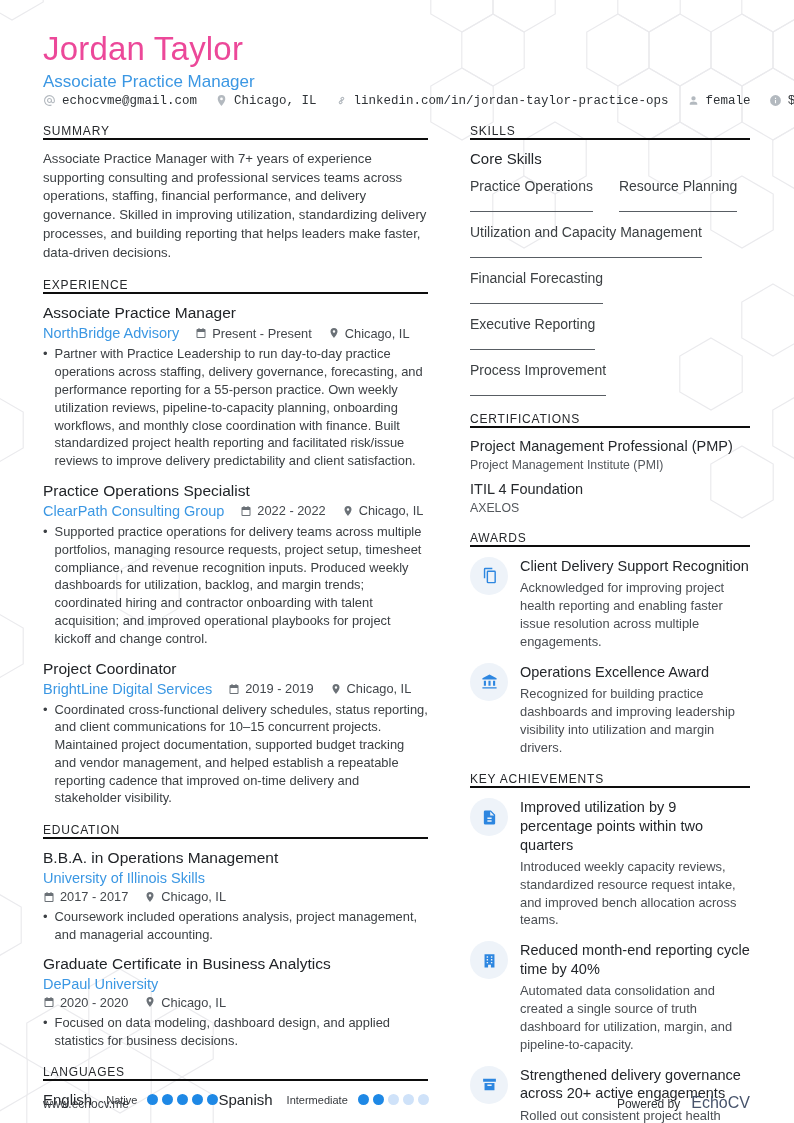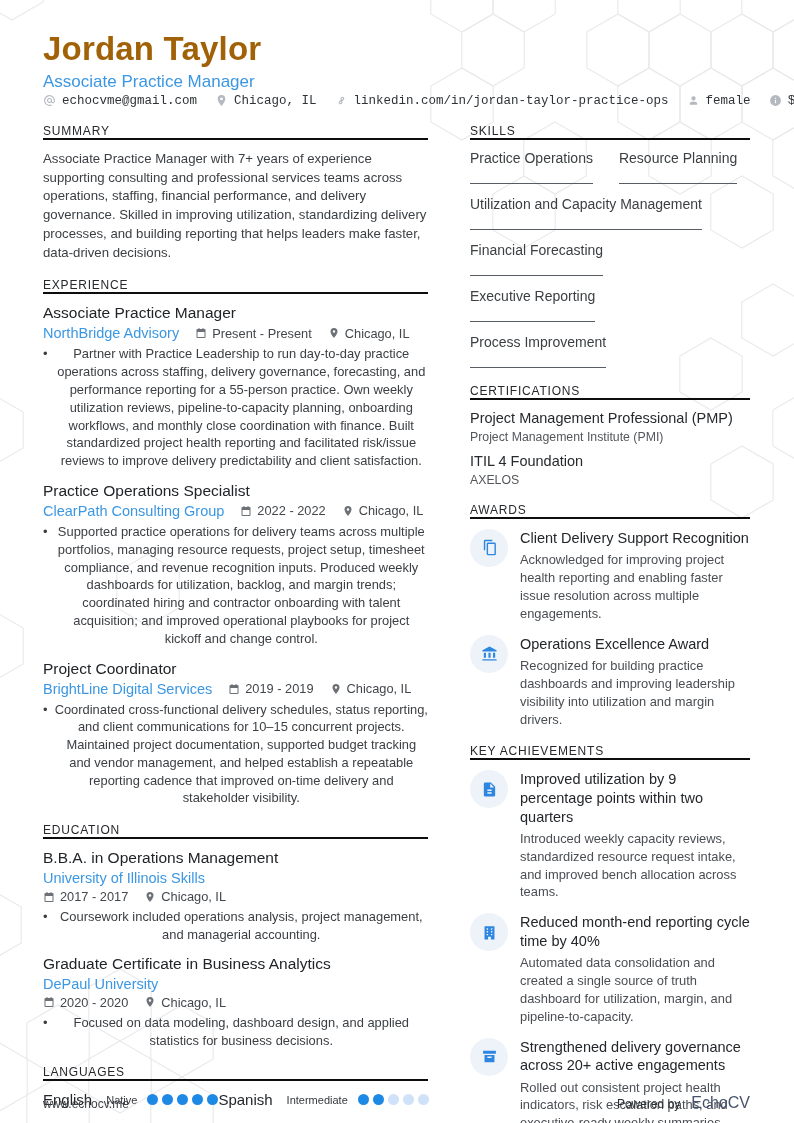--- a/index.html
+++ b/index.html
@@ -6,21 +6,21 @@
   body{
     width:794px;height:1123px;position:relative;overflow:hidden;
     background:#ffffff;color:#333;
     font-family:"Liberation Sans","DejaVu Sans",sans-serif;
     -webkit-font-smoothing:antialiased;
   }
   .hex-bg{position:absolute;inset:0;z-index:0;pointer-events:none;}
   .page{position:relative;z-index:1;padding:30px 44px 0 43px;}
 
   
-  .name{font-size:33px;font-weight:700;color:#a16207;letter-spacing:.2px;line-height:1.15;}
+  .name{font-size:33px;font-weight:400;color:#ec4899;letter-spacing:.2px;line-height:1.15;}
   .job-title{font-size:17px;color:#3b97e3;margin-top:4px;font-weight:400;}
   .contact-row{display:flex;align-items:center;gap:18px;margin-top:2px;font-size:12.5px;color:#2f3337;font-family:Liberation Mono, monospace;}
   .contact-item{display:flex;align-items:center;gap:6px;white-space:nowrap;}
   .cicon{width:13px;height:13px;flex:0 0 13px;fill:#b3b9bf;}
 
   
   .columns{display:flex;gap:42px;margin-top:16px;}
   .col-left{flex:0 0 385px;width:385px;}
   .col-right{flex:1;min-width:0;}
 
@@ -34,21 +34,21 @@
 
   
   .job{margin-bottom:12px;}
   .job-role{font-size:15.5px;color:#212428;margin-bottom:3px;}
   .job-meta{display:flex;align-items:center;flex-wrap:wrap;column-gap:16px;row-gap:2px;margin-bottom:4px;}
   .company{font-size:14.5px;color:#3b97e3;}
   .meta-item{display:flex;align-items:center;gap:5px;font-size:12.8px;color:#43474c;}
   .micon{width:12px;height:12px;flex:0 0 12px;fill:#6b7177;}
   .bullet-row{display:flex;gap:7px;}
   .bullet-dot{color:#3c4044;font-size:13px;line-height:1.38;}
-  .bullet-text{font-size:12.9px;line-height:1.38;color:#3c4044;text-align:center;}
+  .bullet-text{font-size:12.9px;line-height:1.38;color:#3c4044;}
 
   .edu{margin-bottom:11px;}
   .edu-meta{display:flex;align-items:center;column-gap:16px;margin:3px 0 4px;}
 
   
   .lang-row{display:flex;align-items:center;justify-content:space-between;margin-top:2px;}
   .lang-item{display:flex;align-items:center;gap:10px;}
   .lang-name{font-size:15px;color:#23262a;margin-right:4px;}
   .lang-level{font-size:11px;color:#35383c;}
   .dots{display:flex;gap:4px;align-items:center;}
@@ -322,20 +322,21 @@
               </span>
           </div>
         </div>
       </div>
     </div>
 
     <div class="col-right">
 
       <div class="section">
         <div class="sec-head">SKILLS</div>
+        <div class="skill-group">Core Skills</div>
         <div class="skills-list">
           <span class="skill-chip">Practice Operations</span>
           <span class="skill-chip">Resource Planning</span>
           <span class="skill-chip">Utilization and Capacity Management</span>
           <span class="skill-chip">Financial Forecasting</span>
           <span class="skill-chip">Executive Reporting</span>
           <span class="skill-chip">Process Improvement</span>
         </div>
       </div>
 

